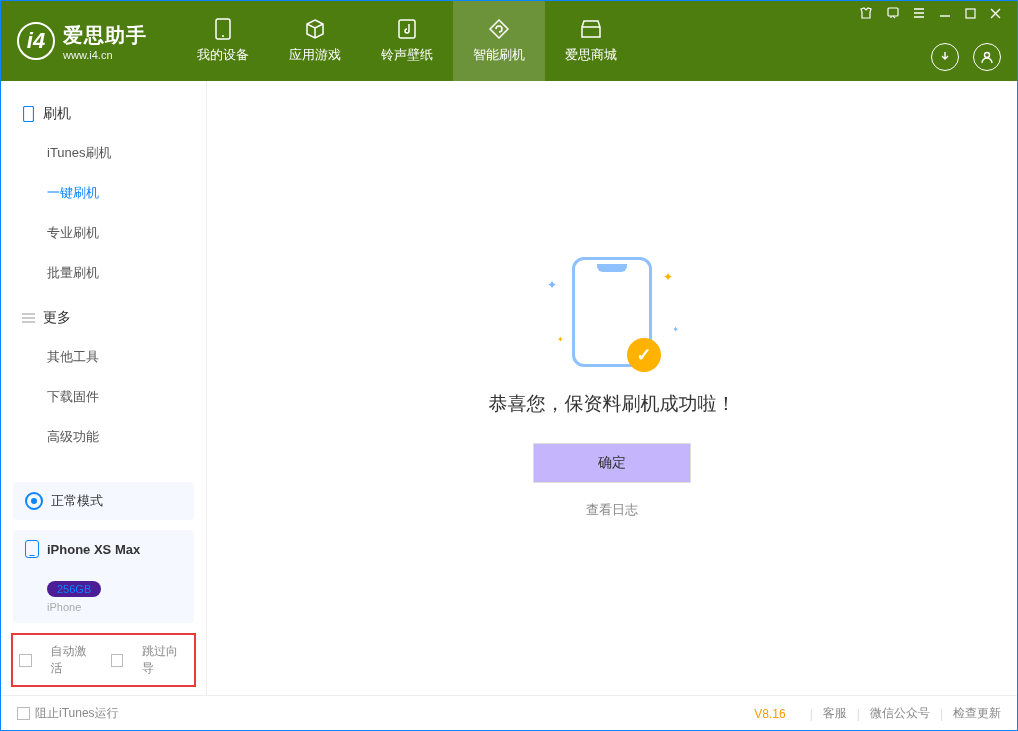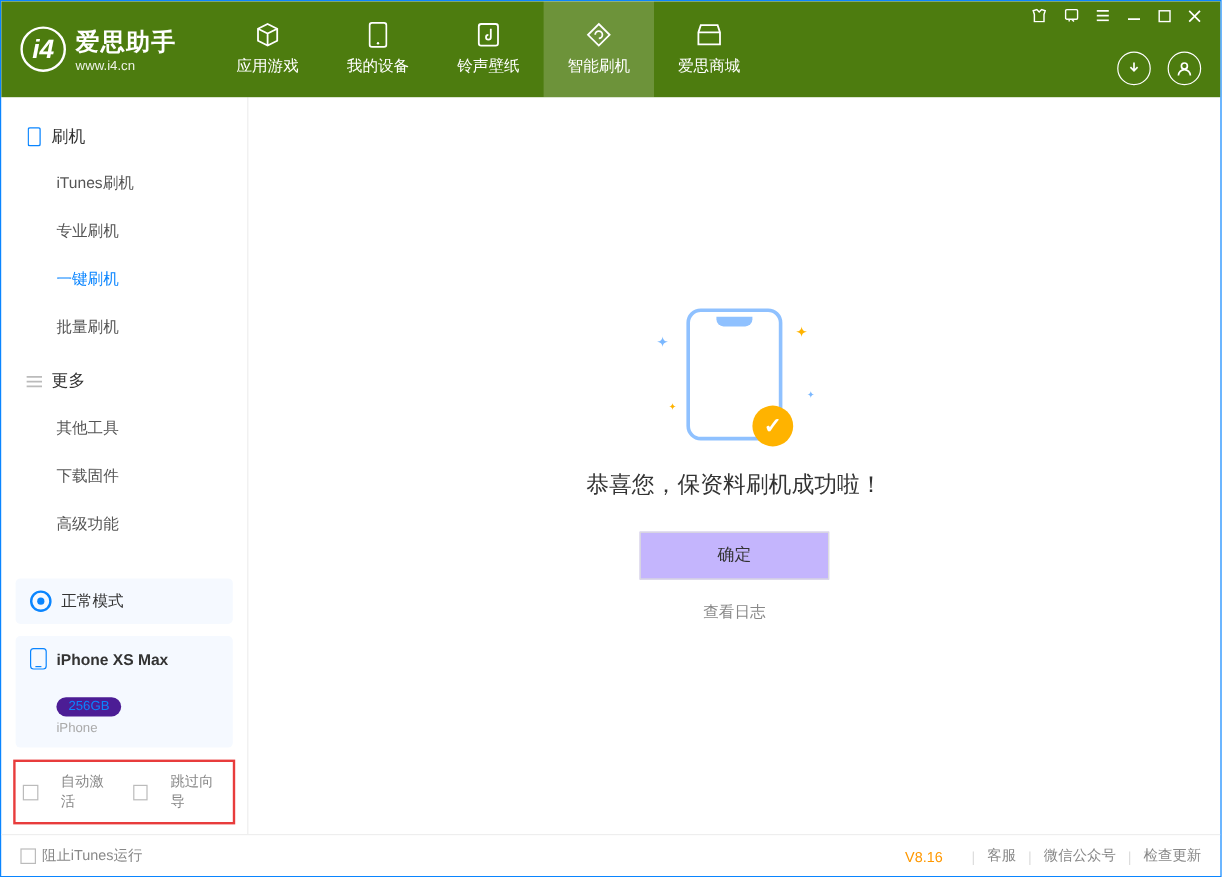--- a/index.html
+++ b/index.html
@@ -81,34 +81,34 @@
         <span class="logo-i">i4</span>
       </div>
     <div class="logo-text">
       <span class="logo-title">爱思助手</span>
       <span class="logo-url">www.i4.cn</span>
     </div>
   </div>
   <div class="tabs">
     <div class="tab">
       <span class="tab-icon">
-          <svg width="22" height="22" viewBox="0 0 22 22">
-            <path d="M11 2 L19 6 L19 16 L11 20 L3 16 L3 6 Z M3 6 L11 10 L19 6 M11 10 L11 20" fill="none" stroke="#fff" stroke-width="1.5"></path>
-          </svg>
-        </span>
-      <span>应用游戏</span>
-    </div>
-    <div class="tab">
-      <span class="tab-icon">
           <svg width="16" height="22" viewBox="0 0 16 22">
             <rect x="1" y="1" width="14" height="20" rx="2" fill="none" stroke="#fff" stroke-width="1.5"></rect>
             <circle cx="8" cy="18" r="1" fill="#fff"></circle>
           </svg>
         </span>
       <span>我的设备</span>
+    </div>
+    <div class="tab">
+      <span class="tab-icon">
+          <svg width="22" height="22" viewBox="0 0 22 22">
+            <path d="M11 2 L19 6 L19 16 L11 20 L3 16 L3 6 Z M3 6 L11 10 L19 6 M11 10 L11 20" fill="none" stroke="#fff" stroke-width="1.5"></path>
+          </svg>
+        </span>
+      <span>应用游戏</span>
     </div>
     <div class="tab">
       <span class="tab-icon">
           <svg width="20" height="22" viewBox="0 0 20 22">
             <rect x="2" y="2" width="16" height="18" rx="2" fill="none" stroke="#fff" stroke-width="1.5"></rect>
             <path d="M12 6 L12 13 A2 2 0 1 1 10 11" fill="none" stroke="#fff" stroke-width="1.5"></path>
           </svg>
         </span>
       <span>铃声壁纸</span>
     </div>
@@ -185,22 +185,22 @@
     <div class="side-section">
       <div class="side-head">
         <span class="side-head-icon">
             <svg width="11" height="16" viewBox="0 0 11 16">
               <rect x="0.5" y="0.5" width="10" height="15" rx="1.5" fill="none" stroke="#0a85ff" stroke-width="1.2"></rect>
             </svg>
           </span>
         <span>刷机</span>
       </div>
       <div class="side-item">iTunes刷机</div>
+      <div class="side-item active">一键刷机</div>
       <div class="side-item">专业刷机</div>
-      <div class="side-item active">一键刷机</div>
       <div class="side-item">批量刷机</div>
     </div>
     <div class="side-section">
       <div class="side-head">
         <span class="side-head-icon">
             <svg width="13" height="11" viewBox="0 0 13 11">
               <path d="M0 1 L13 1 M0 5 L13 5 M0 9 L13 9" stroke="#bbb" stroke-width="1.4"></path>
             </svg>
           </span>
         <span>更多</span>

